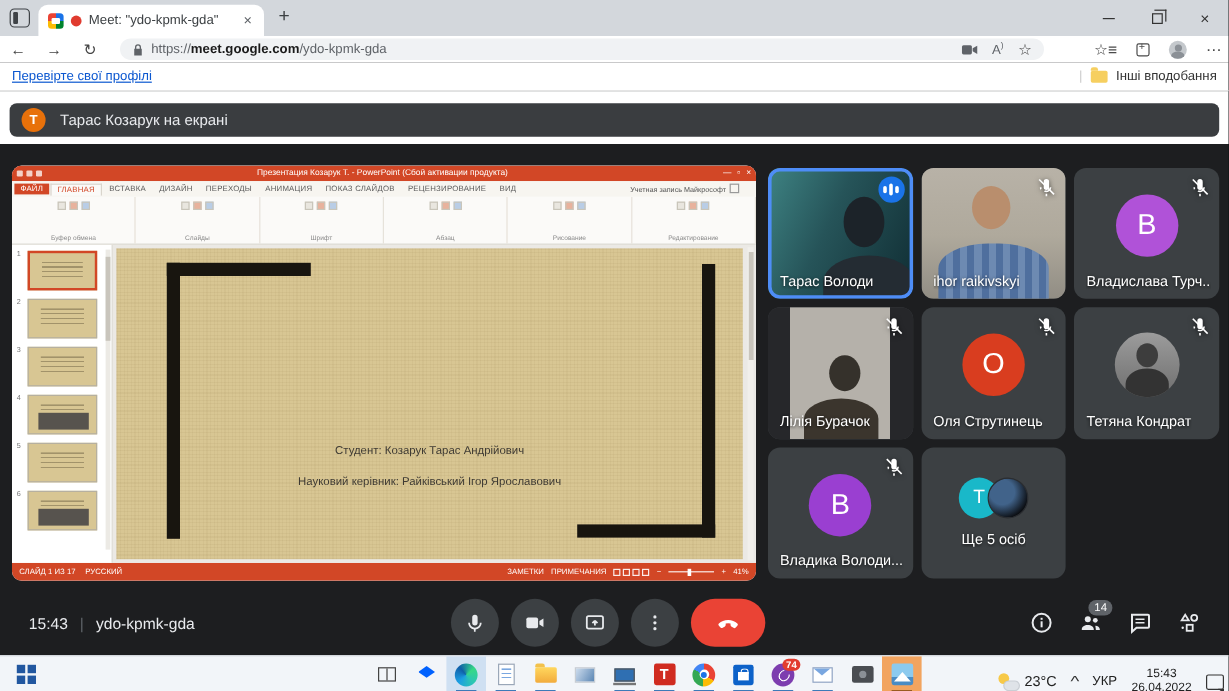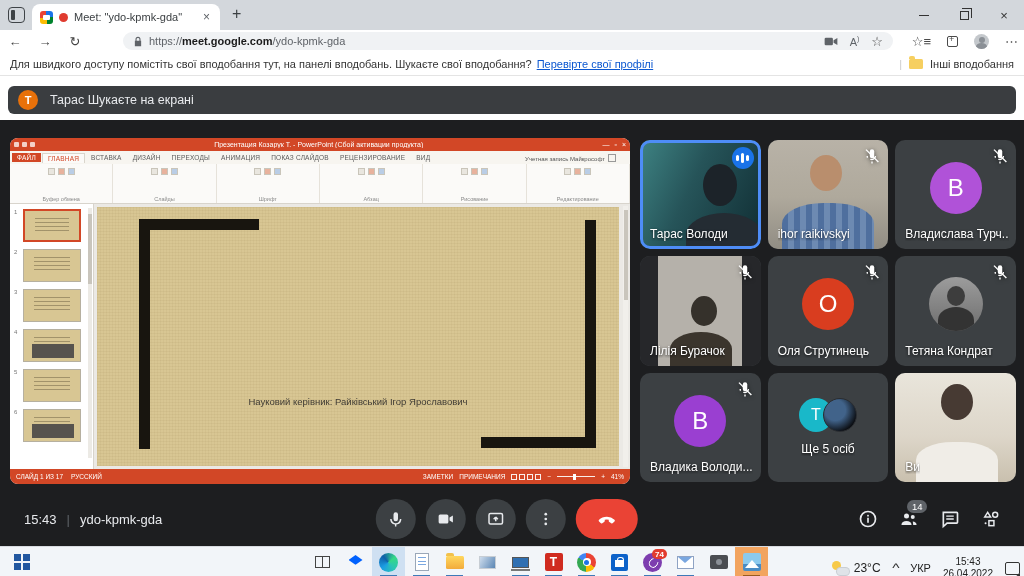--- a/index.html
+++ b/index.html
@@ -21,21 +21,21 @@
   .tabclose { font-size:12px; color:#5f6368; padding:0 2px; }
   .newtab { position:absolute; left:232px; top:5px; font-size:16px; color:#3c4043; }
   .winctl { position:absolute; right:0; top:0; height:30px; display:flex; }
   .winctl > span { width:40px; height:30px; display:flex; align-items:center; justify-content:center; color:#333; font-size:13px; }
   .ic-min { display:block; width:10px; border-top:1.3px solid #333; }
   .ic-restore { position:relative; width:9px; height:9px; border:1.2px solid #333; }
   .ic-restore::before { content:''; position:absolute; left:1px; top:-4px; width:9px; height:9px; border:1.2px solid #333; border-left:none; border-bottom:none; }
 
   .toolbar { position:absolute; left:0; top:30px; width:1024px; height:22px; background:#fff; display:flex; align-items:center; }
   .navbtn { width:30px; text-align:center; font-size:13px; color:#444; }
-  .urlbar { position:absolute; left:123px; top:2px; width:770px; height:18px; background:#f0f2f4; border-radius:9px;
+  .urlbar { position:absolute; left:100px; top:2px; width:770px; height:18px; background:#f0f2f4; border-radius:9px;
     display:flex; align-items:center; gap:6px; padding:0 10px; }
   .urltext { font-size:11px; color:#5f6368; white-space:nowrap; flex:1; }
   .urltext b { color:#1b1b1b; font-weight:bold; }
   .inbar-icons { display:flex; gap:12px; align-items:center; color:#5f6368; }
   .tool-right { position:absolute; right:6px; top:0; height:22px; display:flex; align-items:center; gap:16px; color:#4a4a4a; }
   .tstar { font-size:13px; color:#4a4a4a; }
   .layersq { position:relative; width:11px; height:11px; border:1.3px solid #4a4a4a; border-radius:2px; }
   .layersq::before { content:'+'; position:absolute; left:1px; top:-3px; font-size:9px; color:#4a4a4a; }
   .avatar-btn { width:15px; height:15px; border-radius:50%; background:#c4c8cc; position:relative; overflow:hidden; }
   .avatar-btn::before { content:''; position:absolute; left:4.5px; top:3px; width:6px; height:6px; border-radius:50%; background:#8b9096; }
@@ -274,33 +274,32 @@
     </div>
     <div class="tool-right">
       <span class="tstar">☆≡</span>
       <span class="layersq"></span>
       <span class="avatar-btn"></span>
       <span style="font-size:13px">⋯</span>
     </div>
   </div>
 
   <div class="favbar">
-    <span>Для швидкого доступу помістіть свої вподобання тут, на панелі вподобань. Шукаєте свої вподобання?</span>
     <span class="favlink">Перевірте свої профілі</span>
     <span class="favright">
       <span class="favdiv">|</span>
       <span class="folder"></span>
       <span>Інші вподобання</span>
     </span>
   </div>
 
   <div class="bannerrow">
     <div class="banner">
       <span class="bav">T</span>
-      <span class="btxt">Тарас Шукаєте на екрані</span>
+      <span class="btxt">Тарас Козарук на екрані</span>
     </div>
   </div>
 
   <div class="stage">
 
     <div class="share">
       <div class="ppt-title">
         <span class="qa"></span>
           <span class="qa"></span>
           <span class="qa"></span>
@@ -398,20 +397,21 @@
             <div class="throw">
               <span class="tn">6</span>
               <span class="tb photo"></span>
             </div>
           <span class="pscroll"></span>
         </div>
         <div class="canvas">
           <div class="slide">
             <span class="bk-tl"></span>
             <span class="bk-br"></span>
+            <div class="sline1">Студент: Козарук Тарас Андрійович</div>
             <div class="sline2">Науковий керівник: Райківський Ігор Ярославович</div>
           </div>
           <span class="cscroll"></span>
         </div>
       </div>
       <div class="ppt-status">
         <span>СЛАЙД 1 ИЗ 17</span>
         <span>РУССКИЙ</span>
         <span class="sright">
           <span>ЗАМЕТКИ</span>
@@ -519,26 +519,20 @@
             <path stroke="#fff" stroke-width="1.8" d="M4 3.5 20.5 20"></path>
           </svg>
         </div>
         <div class="tile more">
 
           <div class="dual">
             <span class="c1" style="--av: #19b8c9;">Т</span>
             <span class="c2"></span>
           </div>
           <span class="pname">Ще 5 осіб</span>
-
-        </div>
-        <div class="tile cam9">
-          <div class="cam"></div>
-
-          <span class="pname">Ви</span>
 
         </div>
     </div>
 
     <div class="controls">
       <div class="meet-left">
         <span>15:43</span>
         <span class="div">|</span>
         <span>ydo-kpmk-gda</span>
       </div>

